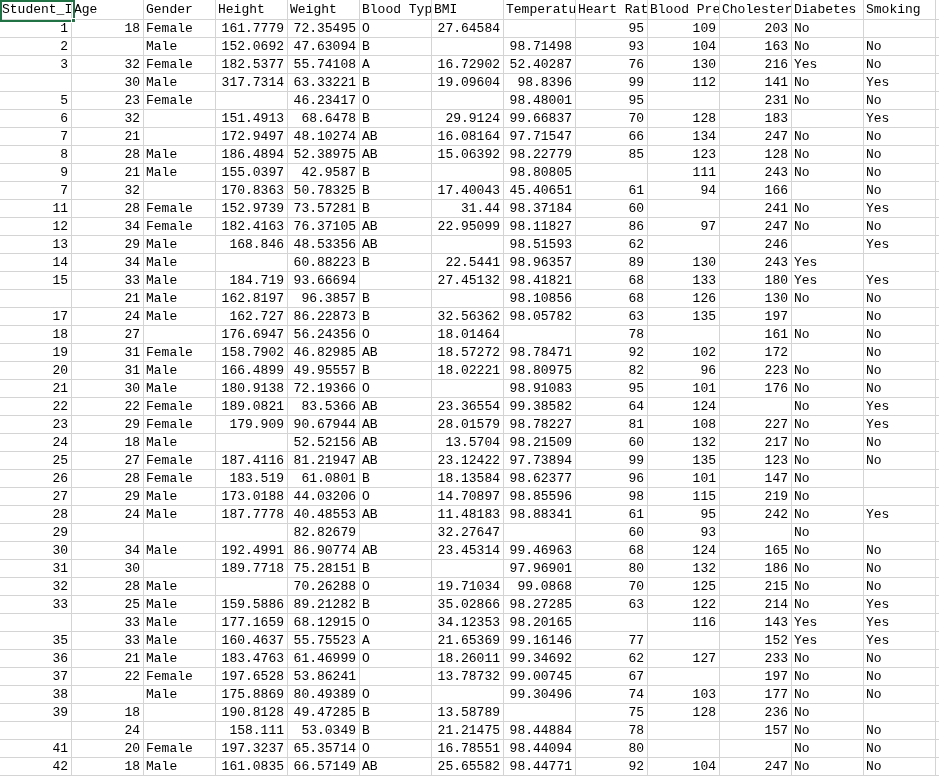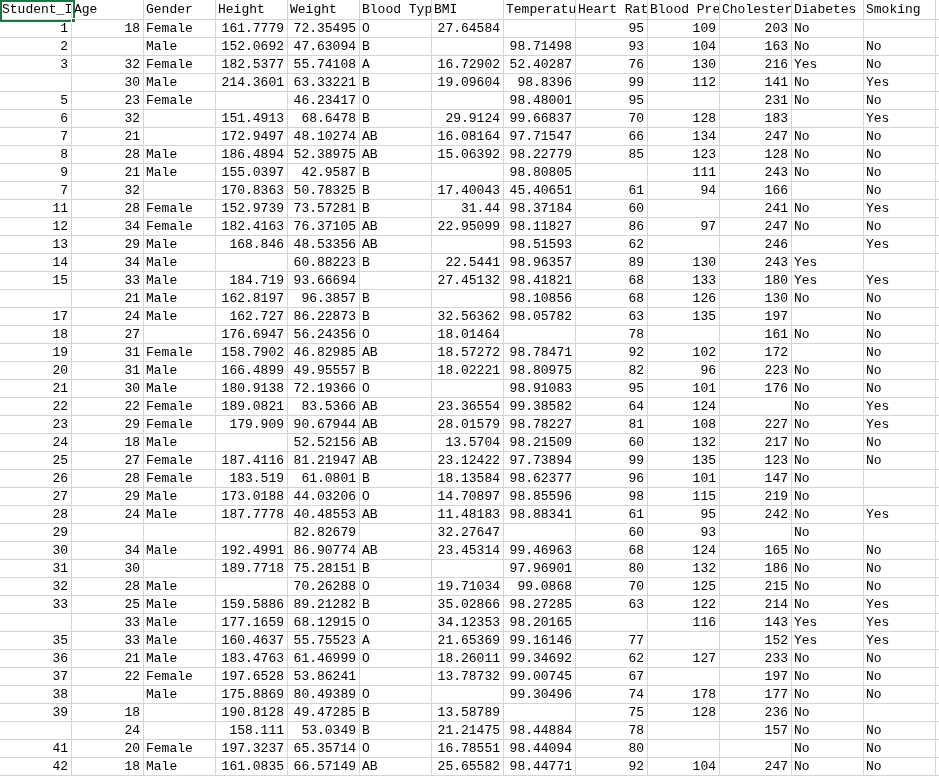--- a/index.html
+++ b/index.html
@@ -108,21 +108,21 @@
         <div class="cell num">130</div>
         <div class="cell num">216</div>
         <div class="cell txt">Yes</div>
         <div class="cell txt">No</div>
         <div class="cell filler"></div>
       </div>
       <div class="row">
         <div class="cell num"></div>
         <div class="cell num">30</div>
         <div class="cell txt">Male</div>
-        <div class="cell num">214.3601</div>
+        <div class="cell num">317.7314</div>
         <div class="cell num">63.33221</div>
         <div class="cell txt">B</div>
         <div class="cell num">19.09604</div>
         <div class="cell num">98.8396</div>
         <div class="cell num">99</div>
         <div class="cell num">112</div>
         <div class="cell num">141</div>
         <div class="cell txt">No</div>
         <div class="cell txt">Yes</div>
         <div class="cell filler"></div>
@@ -658,21 +658,21 @@
       <div class="row">
         <div class="cell num">38</div>
         <div class="cell num"></div>
         <div class="cell txt">Male</div>
         <div class="cell num">175.8869</div>
         <div class="cell num">80.49389</div>
         <div class="cell txt">O</div>
         <div class="cell num"></div>
         <div class="cell num">99.30496</div>
         <div class="cell num">74</div>
-        <div class="cell num">178</div>
+        <div class="cell num">103</div>
         <div class="cell num">177</div>
         <div class="cell txt">No</div>
         <div class="cell txt">No</div>
         <div class="cell filler"></div>
       </div>
       <div class="row">
         <div class="cell num">39</div>
         <div class="cell num">18</div>
         <div class="cell txt"></div>
         <div class="cell num">190.8128</div>

